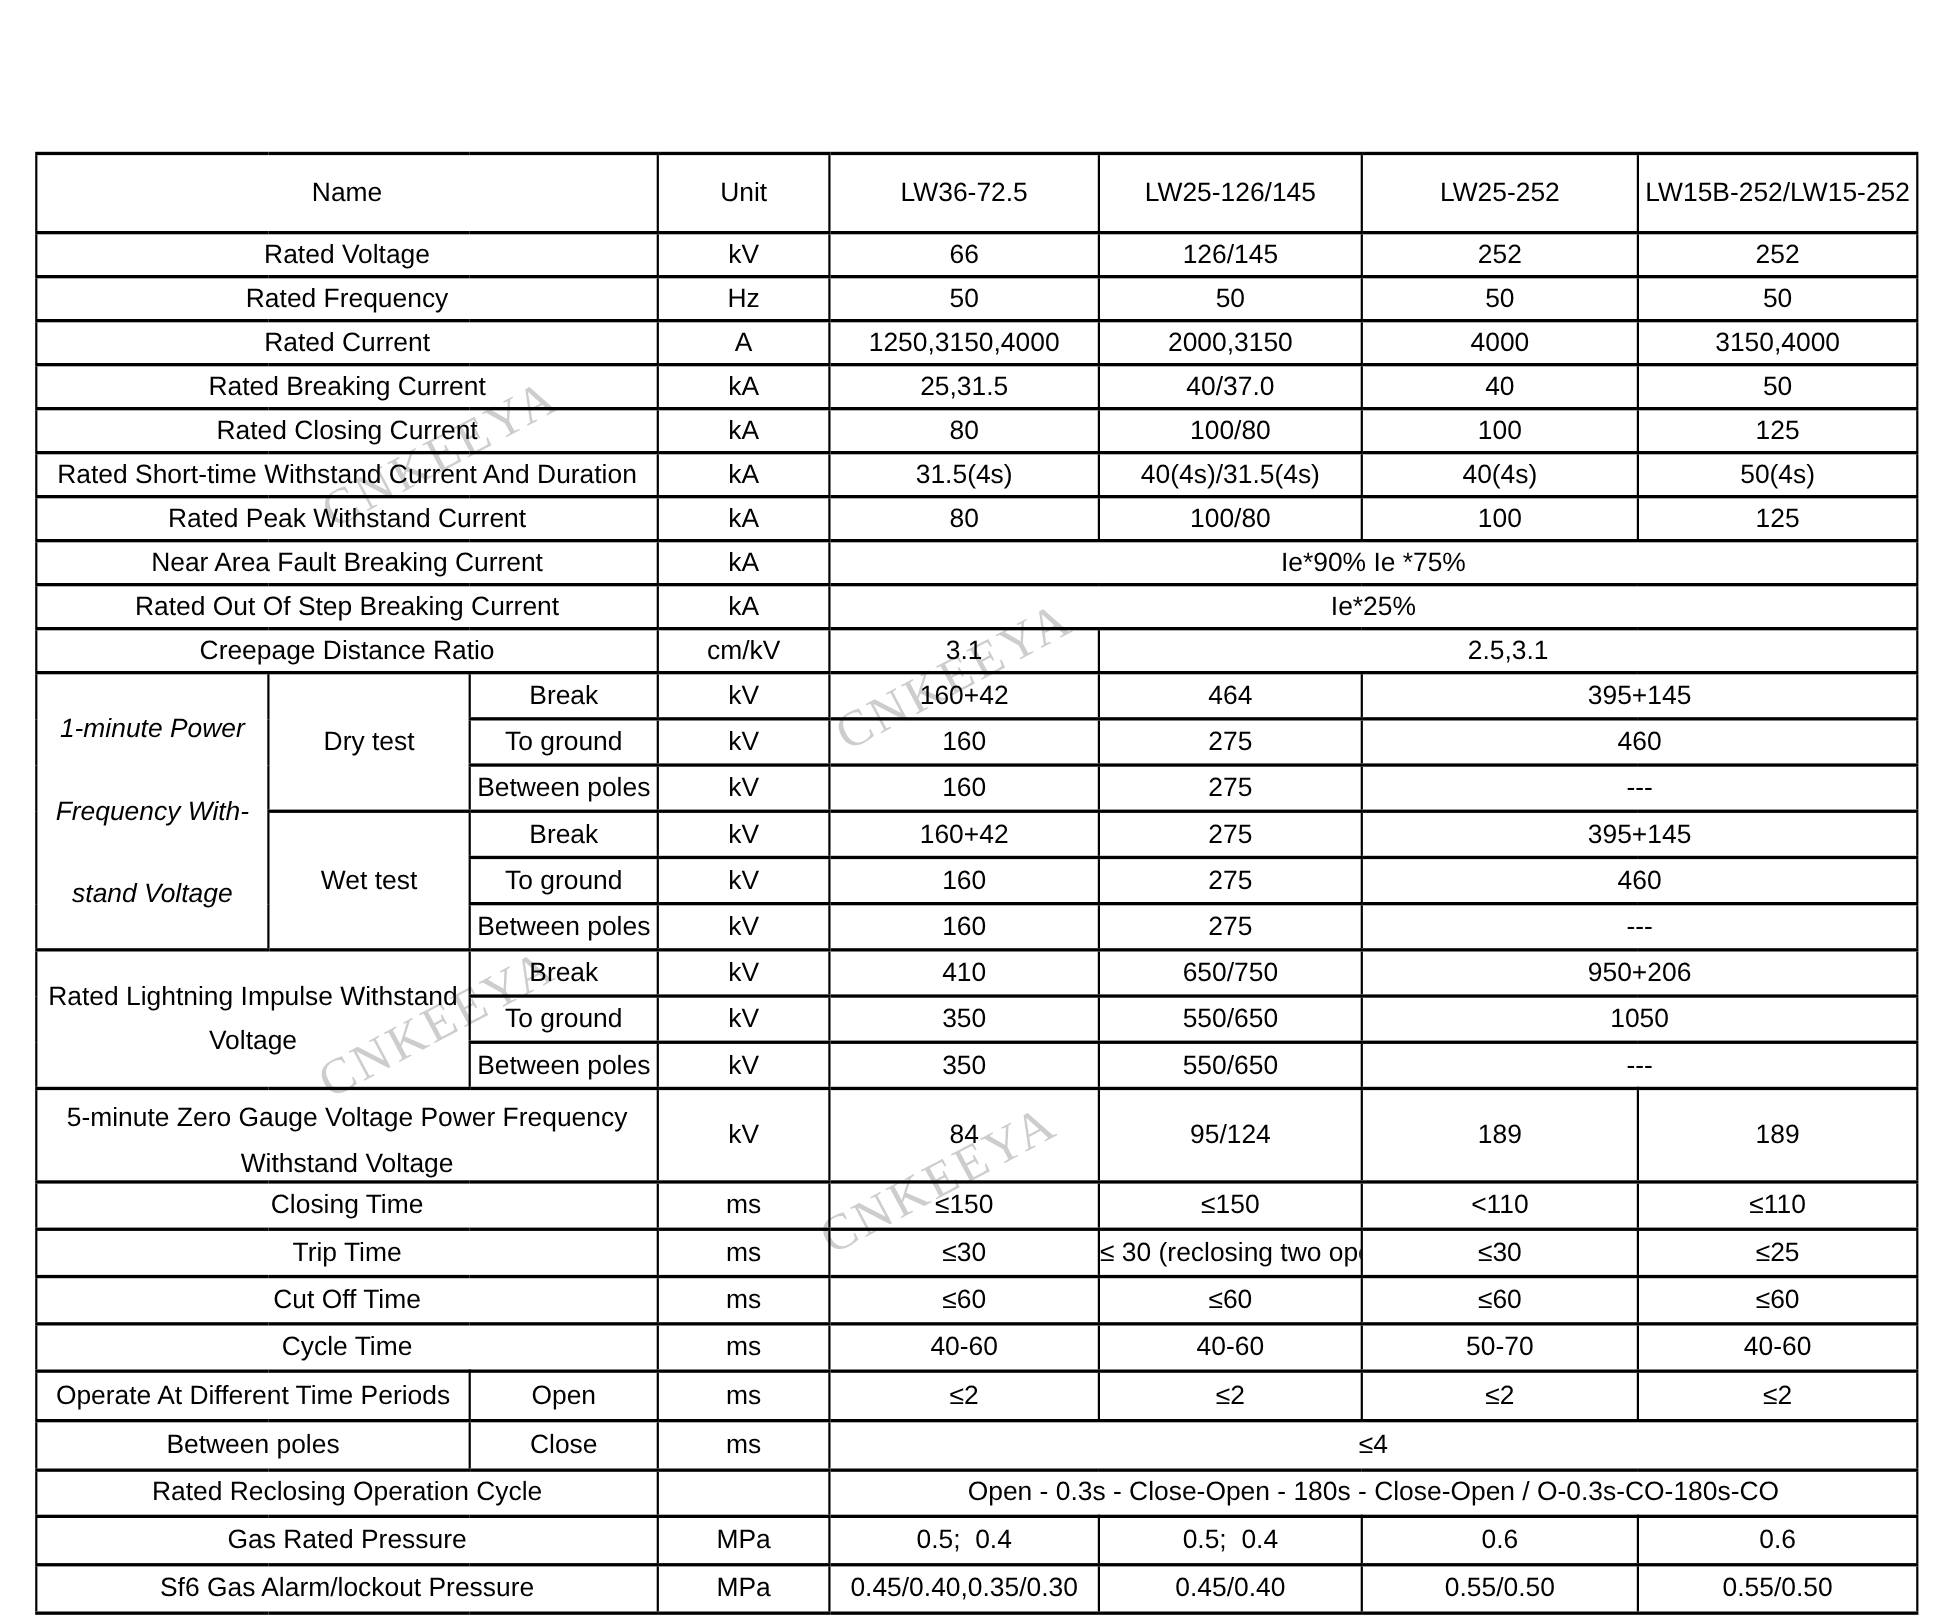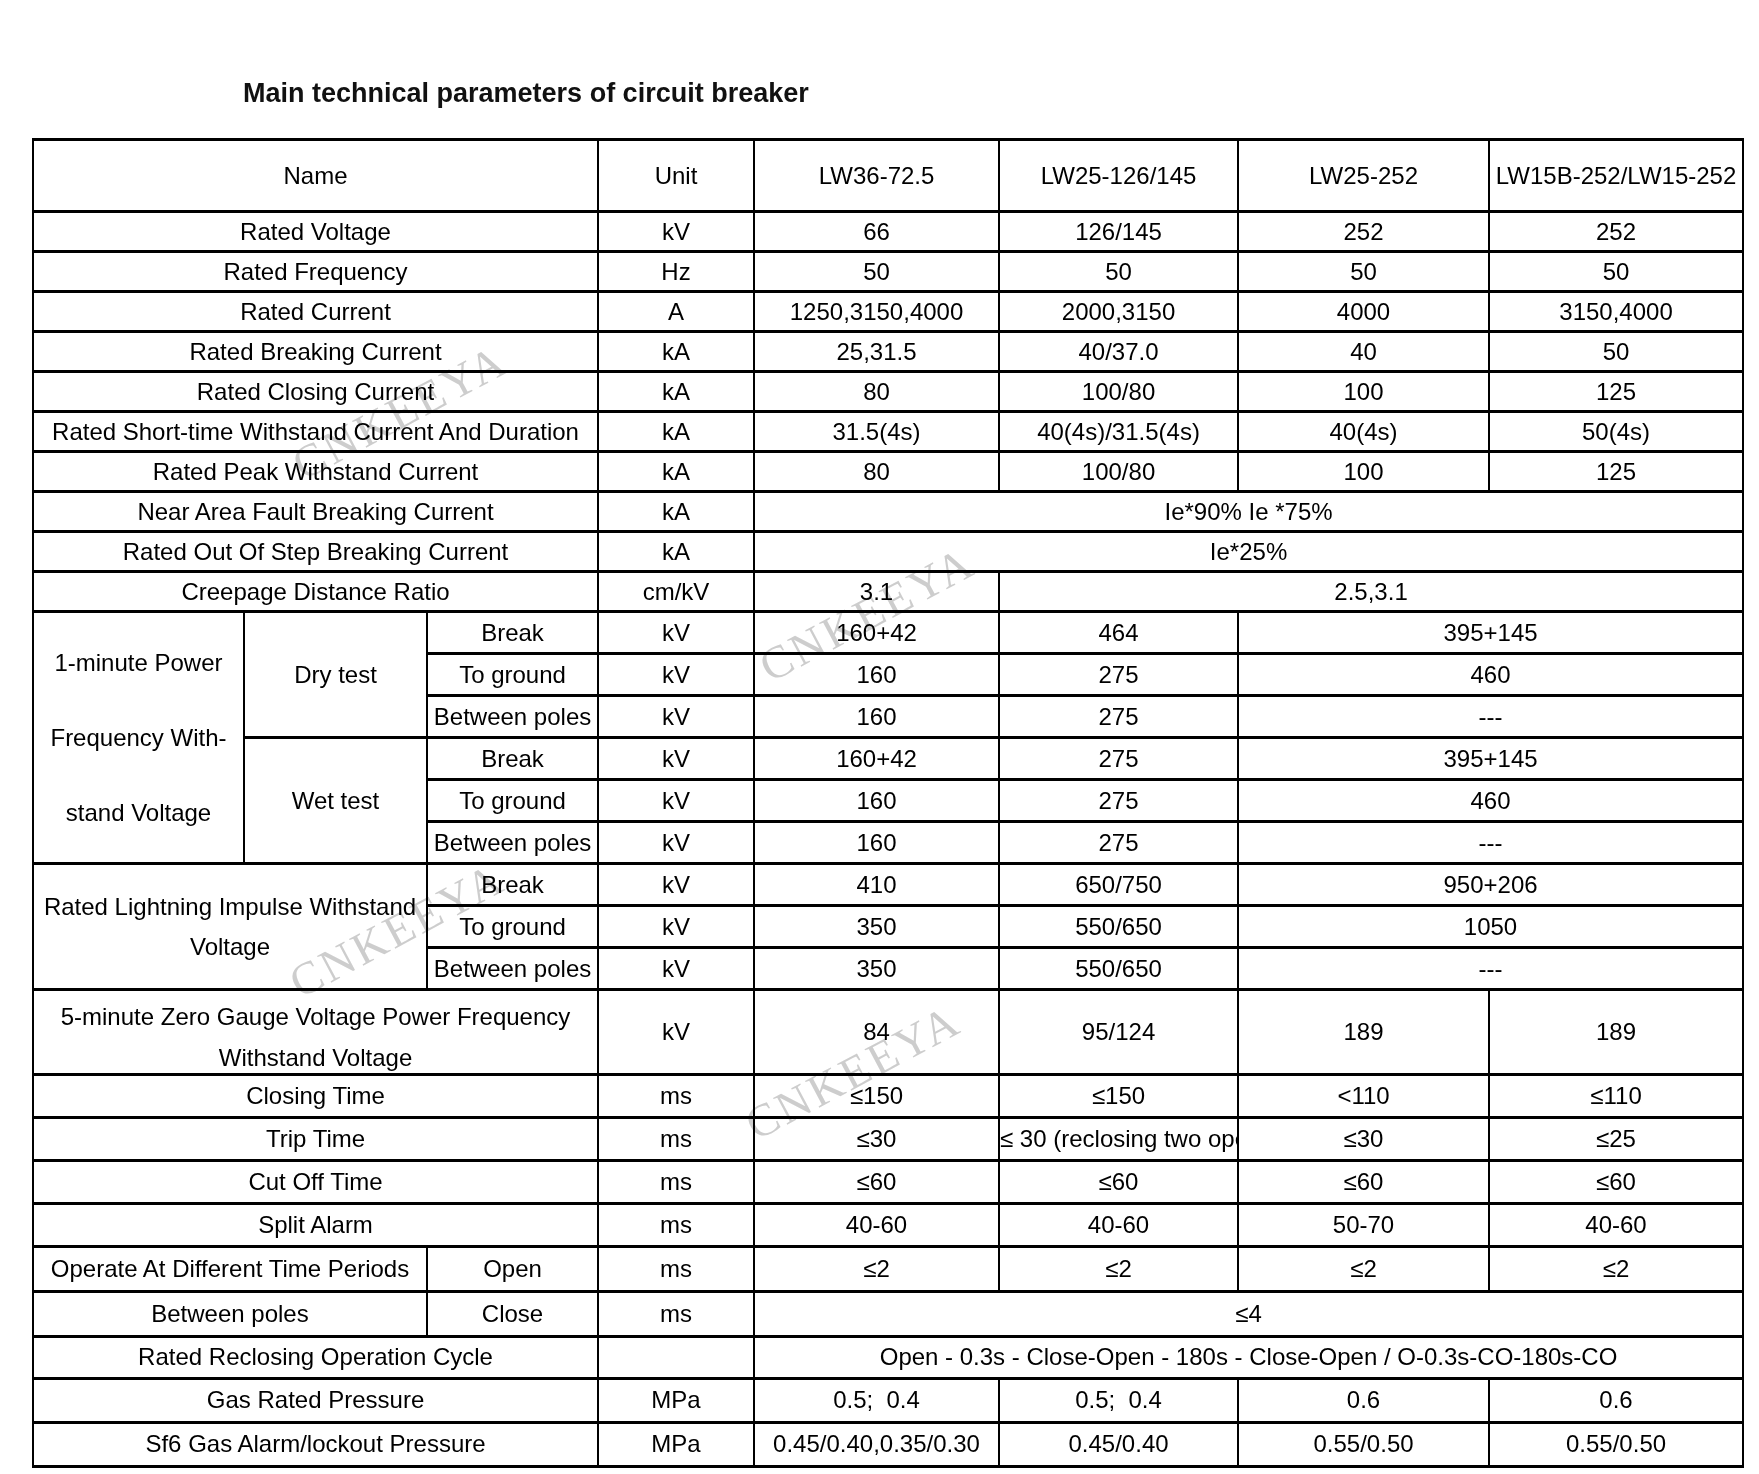--- a/index.html
+++ b/index.html
@@ -54,35 +54,34 @@
     padding:0;
     overflow:hidden;
   }
   td.lbl{text-align:left;padding-left:14px;}
   td.unit{padding-top:10px;}
   tr.head td{padding-top:0;}
   .h-name{font-size:31px;}
   .h-unit{font-size:29px;}
   .h-model{font-size:23px;}
   td.pf-label{line-height:75px;}
-  td.pf-label span{display:block;}
+  td.pf-label span{display:block;font-style:italic;}
   td.li-label{line-height:40px;}
   td.li-label span{display:block;}
   td.lbl-sm{font-size:20px;line-height:1.2;}
   td.lbl-sm span{display:block;margin-top:12px;}
   .sm17{font-size:17px;white-space:nowrap;}
   .pre{white-space:pre;}
 </style>
 </head>
 <body>
 
 <div class="page">
 
 
-  <div class="title">Main technical parameters of circuit breaker</div>
 
   <div class="watermark" style="left:400px;top:412px;">CNKEEYA</div>
   <div class="watermark" style="left:867px;top:614px;">CNKEEYA</div>
   <div class="watermark" style="left:397px;top:930px;">CNKEEYA</div>
   <div class="watermark" style="left:853px;top:1072px;">CNKEEYA</div>
 
   <table class="specs">
     <colgroup>
       <col style="width:211px">
         <col style="width:183px">
@@ -295,21 +294,21 @@
     <tr style="height:43px">
       <td colspan="3" class="lbl">Cut Off Time</td>
       <td class="unit">ms</td>
       <td>≤60</td>
       <td>≤60</td>
       <td>≤60</td>
       <td>≤60</td>
     </tr>
 
     <tr style="height:43px">
-      <td colspan="3" class="lbl">Split Alarm</td>
+      <td colspan="3" class="lbl">Cycle Time</td>
       <td class="unit">ms</td>
       <td>40-60</td>
       <td>40-60</td>
       <td>50-70</td>
       <td>40-60</td>
     </tr>
 
     <tr style="height:45px">
       <td colspan="2" class="lbl">Operate At Different Time Periods</td>
       <td>Open</td>

